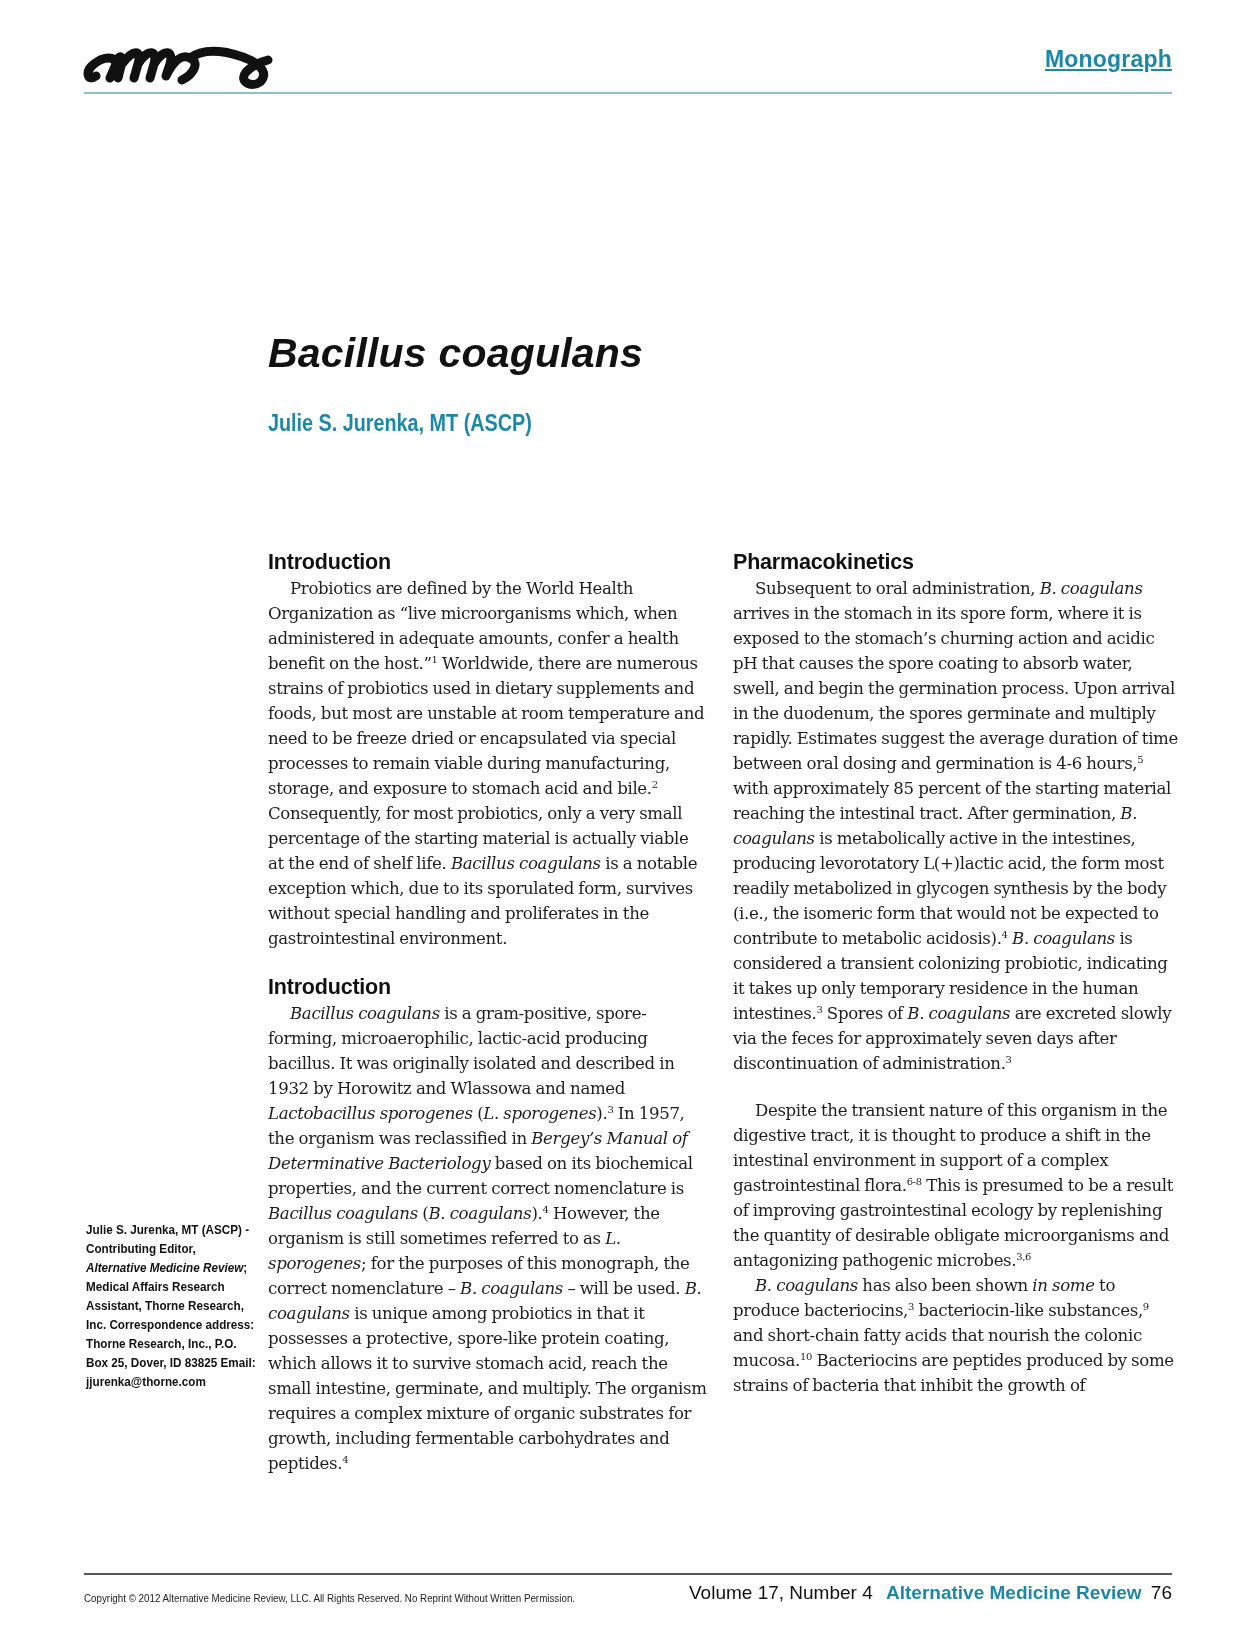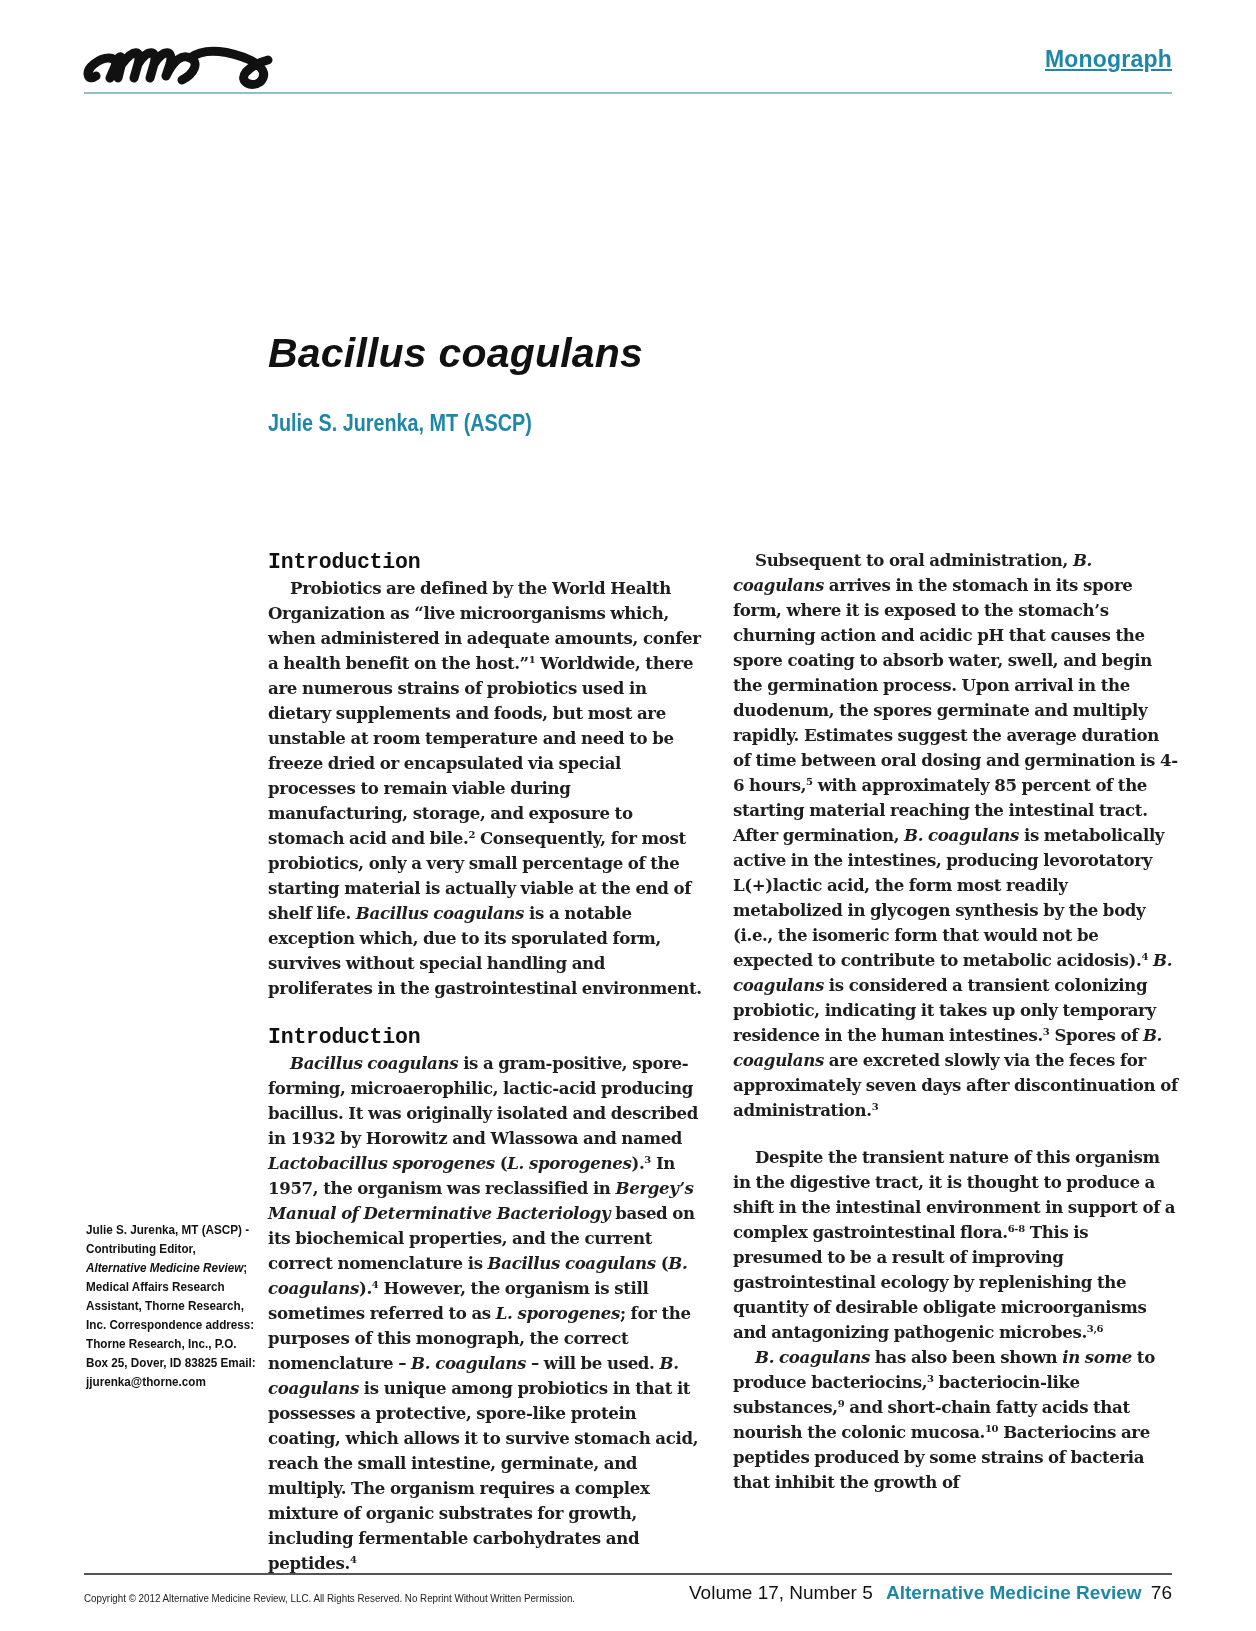--- a/index.html
+++ b/index.html
@@ -31,26 +31,26 @@
       font-size: 23px; color: #1d87a8; transform: scaleX(0.86); transform-origin: left top;
     }
     .column {
       position: absolute; width: 440px;
       font-family: "DejaVu Serif", serif; font-size: 16.6px; line-height: 25px;
       color: #1e1e1e;
     }
     .col-left { left: 268px; top: 548px; }
     .col-right { left: 733px; top: 548px; width: 448px; }
     .section-heading {
-      font-family: Liberation Mono, monospace; font-weight: bold;
+      font-family: Liberation Sans, sans-serif; font-weight: bold;
       font-size: 21.5px; line-height: 28px; margin: 0; color: #111;
       letter-spacing: -0.2px;
     }
     .section { margin-bottom: 22px; }
-    .para { margin: 0; text-indent: 22px; word-spacing: -0.5px; letter-spacing: -0.35px; font-weight: bold; }
+    .para { margin: 0; text-indent: 22px; word-spacing: -0.5px; letter-spacing: -0.35px; }
     .para i { font-style: italic; }
     sup { font-size: 10px; line-height: 0; vertical-align: 6px; }
     .sidebar-note {
       position: absolute; left: 86px; top: 1220px; width: 175px;
       font-family: "Liberation Sans", sans-serif; font-weight: bold;
       font-size: 13.6px; line-height: 19px; color: #111;
       transform: scaleX(0.86); transform-origin: left top; width: 200px;
     }
     .footer-rule {
       position: absolute; left: 84px; right: 84px; top: 1573px; height: 2px;
@@ -94,33 +94,34 @@
   <div class="section">
     <h2 class="section-heading">Introduction</h2>
     <div>
         <p class="para"><i>Bacillus coagulans</i> is a gram-positive, spore-forming, microaerophilic, lactic-acid producing bacillus. It was originally isolated and described in 1932 by Horowitz and Wlassowa and named <i>Lactobacillus sporogenes</i> (<i>L. sporogenes</i>).<sup>3</sup> In 1957, the organism was reclassified in <i>Bergey’s Manual of Determinative Bacteriology</i> based on its biochemical properties, and the current correct nomenclature is <i>Bacillus coagulans</i> (<i>B. coagulans</i>).<sup>4</sup> However, the organism is still sometimes referred to as <i>L. sporogenes</i>; for the purposes of this monograph, the correct nomenclature – <i>B. coagulans</i> – will be used. <i>B. coagulans</i> is unique among probiotics in that it possesses a protective, spore-like protein coating, which allows it to survive stomach acid, reach the small intestine, germinate, and multiply. The organism requires a complex mixture of organic substrates for growth, including fermentable carbohydrates and peptides.<sup>4</sup></p>
       </div>
   </div>
 </div>
 
 <div class="column col-right">
   <div class="section">
+    <h2 class="section-heading">Pharmacokinetics</h2>
     <div>
         <p class="para">Subsequent to oral administration, <i>B. coagulans</i> arrives in the stomach in its spore form, where it is exposed to the stomach’s churning action and acidic pH that causes the spore coating to absorb water, swell, and begin the germination process. Upon arrival in the duodenum, the spores germinate and multiply rapidly. Estimates suggest the average duration of time between oral dosing and germination is 4-6 hours,<sup>5</sup> with approximately 85 percent of the starting material reaching the intestinal tract. After germination, <i>B. coagulans</i> is metabolically active in the intestines, producing levorotatory L(+)lactic acid, the form most readily metabolized in glycogen synthesis by the body (i.e., the isomeric form that would not be expected to contribute to metabolic acidosis).<sup>4</sup> <i>B. coagulans</i> is considered a transient colonizing probiotic, indicating it takes up only temporary residence in the human intestines.<sup>3</sup> Spores of <i>B. coagulans</i> are excreted slowly via the feces for approximately seven days after discontinuation of administration.<sup>3</sup></p>
       </div>
   </div>
   <div class="section">
     <div>
         <p class="para">Despite the transient nature of this organism in the digestive tract, it is thought to produce a shift in the intestinal environment in support of a complex gastrointestinal flora.<sup>6-8</sup> This is presumed to be a result of improving gastrointestinal ecology by replenishing the quantity of desirable obligate microorganisms and antagonizing pathogenic microbes.<sup>3,6</sup></p>
         <p class="para"><i>B. coagulans</i> has also been shown <i>in some</i> to produce bacteriocins,<sup>3</sup> bacteriocin-like substances,<sup>9</sup> and short-chain fatty acids that nourish the colonic mucosa.<sup>10</sup> Bacteriocins are peptides produced by some strains of bacteria that inhibit the growth of</p>
       </div>
   </div>
 </div>
 
 <div class="sidebar-note">Julie S. Jurenka, MT (ASCP) - Contributing Editor, <i>Alternative Medicine Review</i>; Medical Affairs Research Assistant, Thorne Research, Inc. Correspondence address: Thorne Research, Inc., P.O. Box 25, Dover, ID 83825 Email: jjurenka@thorne.com</div>
 
 <div class="footer-rule"></div>
 <div class="copyright">Copyright © 2012 Alternative Medicine Review, LLC.  All Rights Reserved.  No Reprint Without Written Permission.</div>
 <div class="footer-right">
-  <span class="vol">Volume 17, Number 5</span>
+  <span class="vol">Volume 17, Number 4</span>
   <span class="journal">Alternative Medicine Review</span>
   <span class="page">76</span>
 </div>
 
 </body></html>

